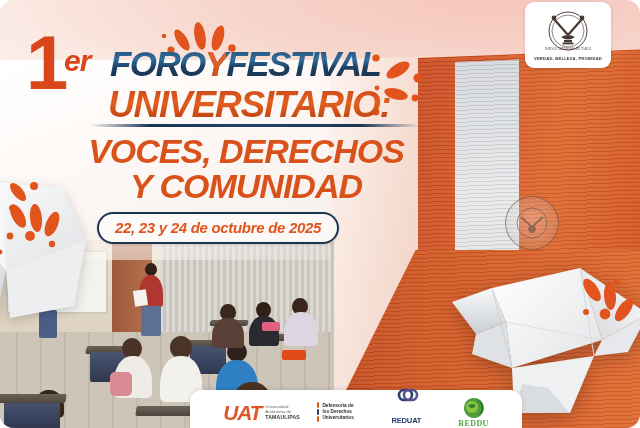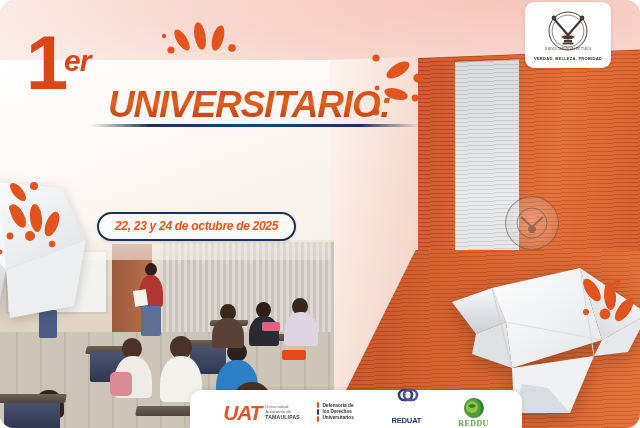--- a/index.html
+++ b/index.html
@@ -148,21 +148,21 @@
     color:#d9521c;
     text-shadow:0 1px 0 rgba(255,255,255,.55);
   }
   .subtitle .l2{display:block;}
 
   .datebadge{
     position:absolute;left:97px;top:212px;
     padding:5px 16px 6px;
     border:2px solid #1c3452;border-radius:16px;
     background:rgba(255,255,255,.55);
-    font-size:12px;font-weight:700;font-style:italic;
+    font-size:15px;font-weight:700;font-style:italic;
     color:#e2551c;white-space:nowrap;
     letter-spacing:-.3px;
     box-shadow:0 1px 3px rgba(0,0,0,.12);
   }
 
   
   .splash{position:absolute;pointer-events:none;}
 
   
   .sealcard{
@@ -401,28 +401,33 @@
       <text x="23" y="39.5" font-size="3.1" fill="#4a3a34" text-anchor="middle" font-family="Liberation Serif, serif">UNIVERSIDAD AUTONOMA DE TAMAULIPAS</text>
     </svg>
     <div class="motto">VERDAD, BELLEZA, PROBIDAD</div>
   </div>
 
   <div class="title-wrap">
 
     <div class="line1">
       <span class="num1">1</span>
       <span class="er">er</span>
+      <span class="foro"><span>FORO</span><span class="conj">Y</span><span>FESTIVAL</span></span>
     </div>
 
     <div class="line2">
       <span class="universitario">UNIVERSITARIO:</span>
     </div>
 
     <div class="rule"></div>
 
+    <div class="subtitle">
+      <span>VOCES, DERECHOS</span>
+      <span class="l2">Y COMUNIDAD</span>
+    </div>
   </div>
 
   <div class="datebadge">22, 23 y 24 de octubre de 2025</div>
 
   <div class="footer">
 
     <div class="logo">
       <span class="uat-mark">UAT</span>
       <span class="uat-sub">
         <span>Universidad</span><br>

